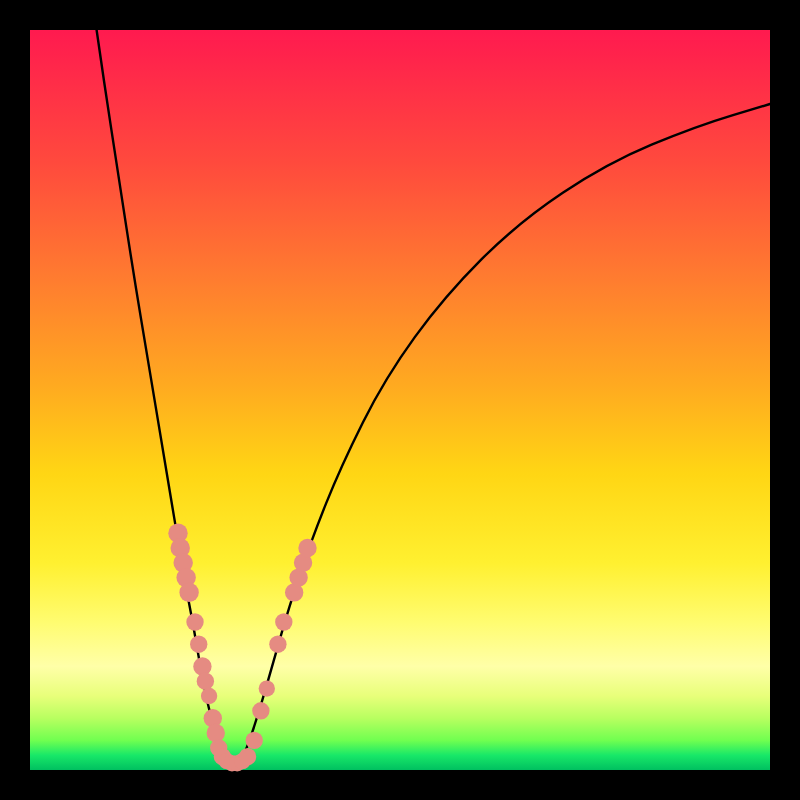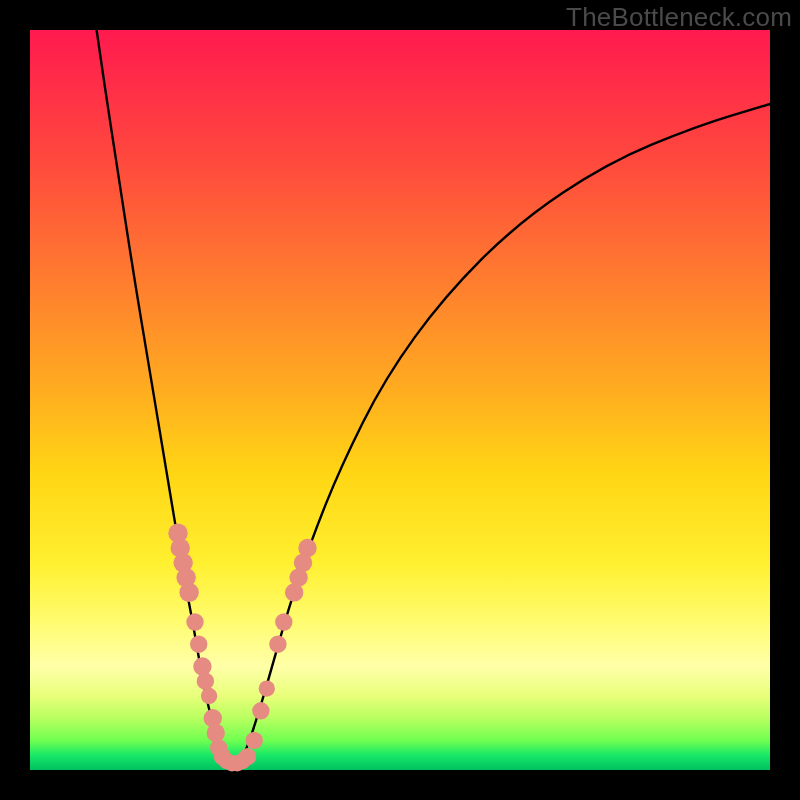--- a/index.html
+++ b/index.html
@@ -57,21 +57,20 @@
     top: 0;
     width: 740px;
     height: 740px;
     overflow: visible;
   }
 </style>
 </head>
 <body>
 
 <div class="frame">
-  <div class="watermark">TheBottleneck.com</div>
   <div class="plot">
     <svg class="curve" viewBox="0 0 740 740">
       <g id="curve-path-group">
           <path d="M 66.60 0.00 Q 74.00 51.80 81.40 99.90 Q 88.80 148.00 96.20 196.10 Q 103.60 244.20 111.00 288.60 Q 118.40 333.00 125.80 377.40 Q 133.20 421.80 136.90 444.00 Q 140.60 466.20 144.30 488.40 Q 148.00 510.60 151.70 532.80 Q 155.40 555.00 159.10 573.50 Q 162.80 592.00 166.50 614.20 Q 170.20 636.40 173.90 654.90 Q 177.60 673.40 181.30 688.20 Q 185.00 703.00 188.70 714.10 Q 192.40 725.20 196.10 728.90 Q 199.80 732.60 203.50 732.60 Q 207.20 732.60 210.90 728.90 Q 214.60 725.20 222.00 703.00 Q 229.40 680.80 236.80 654.90 Q 244.20 629.00 251.60 603.10 Q 259.00 577.20 270.10 543.90 Q 281.20 510.60 296.00 473.60 Q 310.80 436.60 333.00 392.20 Q 355.20 347.80 384.80 307.10 Q 414.40 266.40 451.40 229.40 Q 488.40 192.40 532.80 162.80 Q 577.20 133.20 621.60 114.70 Q 666.00 96.20 703.00 85.10 T 740.00 74.00" fill="none" stroke="#000000" stroke-width="2.4" stroke-linecap="round"></path>
         </g>
       <g id="marker-group">
           <circle cx="148.00" cy="503.20" r="9.72" fill="#e58b82" stroke="#d87a71" stroke-width="0"></circle>
           <circle cx="150.22" cy="518.00" r="9.72" fill="#e58b82" stroke="#d87a71" stroke-width="0"></circle>
           <circle cx="153.18" cy="532.80" r="9.72" fill="#e58b82" stroke="#d87a71" stroke-width="0"></circle>
           <circle cx="156.14" cy="547.60" r="9.72" fill="#e58b82" stroke="#d87a71" stroke-width="0"></circle>

